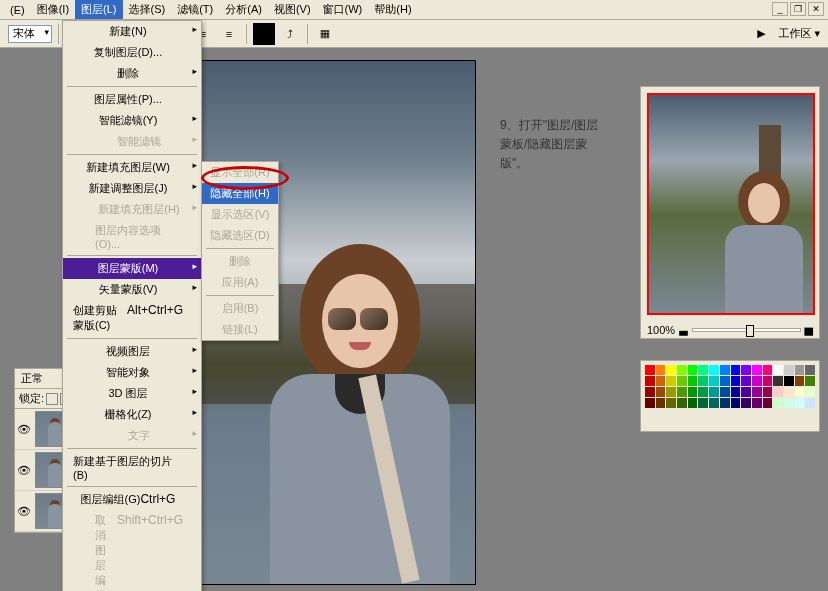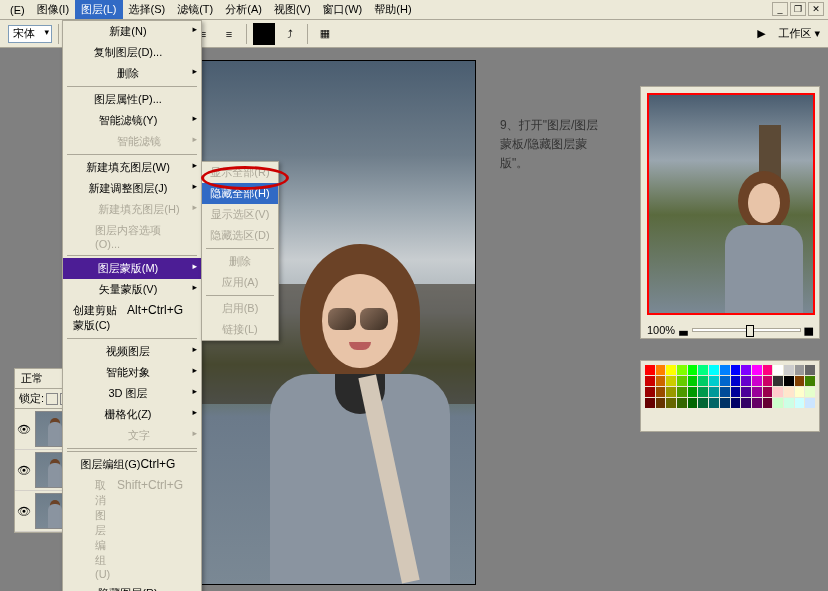--- a/index.html
+++ b/index.html
@@ -171,20 +171,23 @@
     <div class="menu-item has-sub">
       <span>3D 图层</span>
     </div>
     <div class="menu-item has-sub">
       <span>栅格化(Z)</span>
     </div>
     <div class="menu-item disabled has-sub">
       <span>文字</span>
     </div>
     <div class="menu-sep"></div>
+    <div class="menu-item">
+      <span>新建基于图层的切片(B)</span>
+    </div>
     <div class="menu-sep"></div>
     <div class="menu-item">
       <span>图层编组(G)</span>
       <span class="shortcut">Ctrl+G</span>
     </div>
     <div class="menu-item disabled">
       <span>取消图层编组(U)</span>
       <span class="shortcut">Shift+Ctrl+G</span>
     </div>
     <div class="menu-item">

